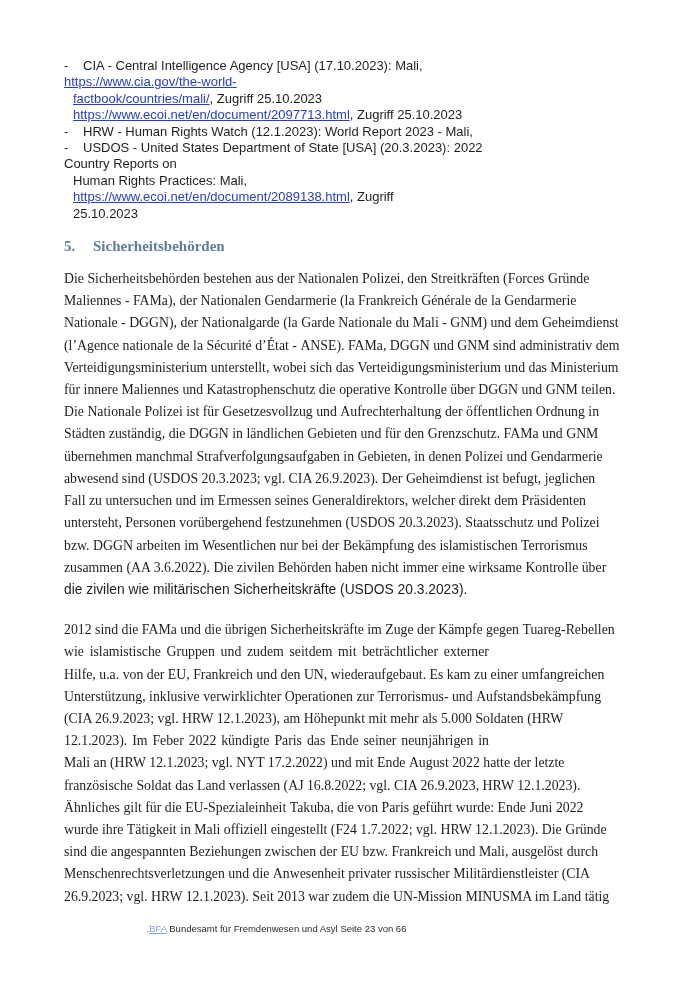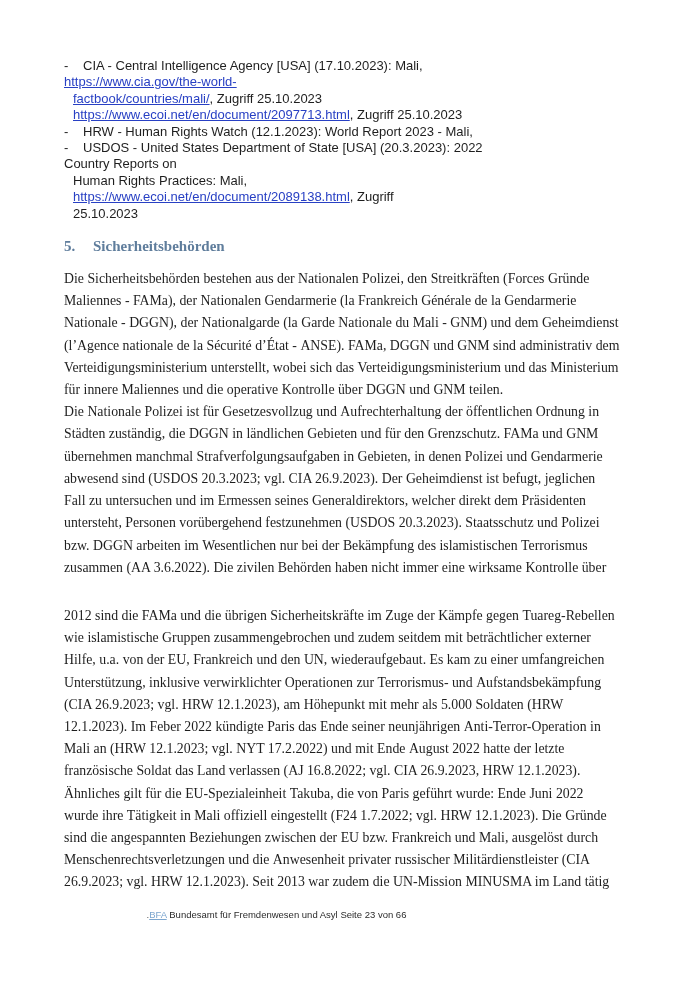--- a/index.html
+++ b/index.html
@@ -18,21 +18,21 @@
   .src-line.cont{padding-left:9px;}
   .link{color:var(--link,#2840c4);text-decoration:underline;cursor:pointer;}
 
   
   .heading{margin-top:14px;font-size:15px;font-weight:bold;color:var(--heading,#5f7d9c);line-height:20px;font-family:Liberation Serif, serif;}
   .h-num{display:inline-block;width:29px;}
 
   
   .paras{margin-top:12px;}
   .para{font-size:13.8px;line-height:22.2px;}
-  .para + .para{margin-top:26px;}
+  .para + .para{margin-top:18px;}
   .pline{display:flex;justify-content:space-between;align-items:baseline;overflow:visible;font-family:Liberation Serif, serif;}
   .pline span{white-space:pre;}
   .pline-last{text-align:left;}
 
   
   .footer{margin-top:15px;text-align:center;font-size:9.5px;line-height:12px;color:#2b2b2b;}
   .f-mark{color:#555;}
   .f-logo{color:var(--logo,#7ca6cf);text-decoration:underline;}
   .f-num{font-weight:normal;}
 </style>
@@ -133,20 +133,21 @@
           <span>Verteidigungsministerium </span>
           <span>und </span>
           <span>das </span>
           <span>Ministerium</span>
         </div>
         <div class="pline">
           <span>für </span>
           <span>innere </span>
           <span>Maliennes </span>
           <span>und </span>
+          <span>Katastrophenschutz </span>
           <span>die </span>
           <span>operative </span>
           <span>Kontrolle </span>
           <span>über </span>
           <span>DGGN </span>
           <span>und </span>
           <span>GNM </span>
           <span>teilen.</span>
         </div>
         <div class="pline">
@@ -252,20 +253,21 @@
           <span>zivilen </span>
           <span>Behörden </span>
           <span>haben </span>
           <span>nicht </span>
           <span>immer </span>
           <span>eine </span>
           <span>wirksame </span>
           <span>Kontrolle </span>
           <span>über</span>
         </div>
+        <div class="pline-last">die zivilen wie militärischen Sicherheitskräfte (USDOS 20.3.2023).</div>
       </div>
       <div class="para">
         <div class="pline">
           <span>2012 </span>
           <span>sind </span>
           <span>die </span>
           <span>FAMa </span>
           <span>und </span>
           <span>die </span>
           <span>übrigen </span>
@@ -274,21 +276,20 @@
           <span>Zuge </span>
           <span>der </span>
           <span>Kämpfe </span>
           <span>gegen </span>
           <span>Tuareg-Rebellen</span>
         </div>
         <div class="pline">
           <span>wie </span>
           <span>islamistische </span>
           <span>Gruppen </span>
-          <span>zusammengebrochen </span>
           <span>und </span>
           <span>zudem </span>
           <span>seitdem </span>
           <span>mit </span>
           <span>beträchtlicher </span>
           <span>externer</span>
         </div>
         <div class="pline">
           <span>Hilfe, </span>
           <span>u.a. </span>
@@ -335,21 +336,20 @@
           <span>12.1.2023). </span>
           <span>Im </span>
           <span>Feber </span>
           <span>2022 </span>
           <span>kündigte </span>
           <span>Paris </span>
           <span>das </span>
           <span>Ende </span>
           <span>seiner </span>
           <span>neunjährigen </span>
-          <span>Anti-Terror-Operation </span>
           <span>in</span>
         </div>
         <div class="pline">
           <span>Mali </span>
           <span>an </span>
           <span>(HRW </span>
           <span>12.1.2023; </span>
           <span>vgl. </span>
           <span>NYT </span>
           <span>17.2.2022) </span>

